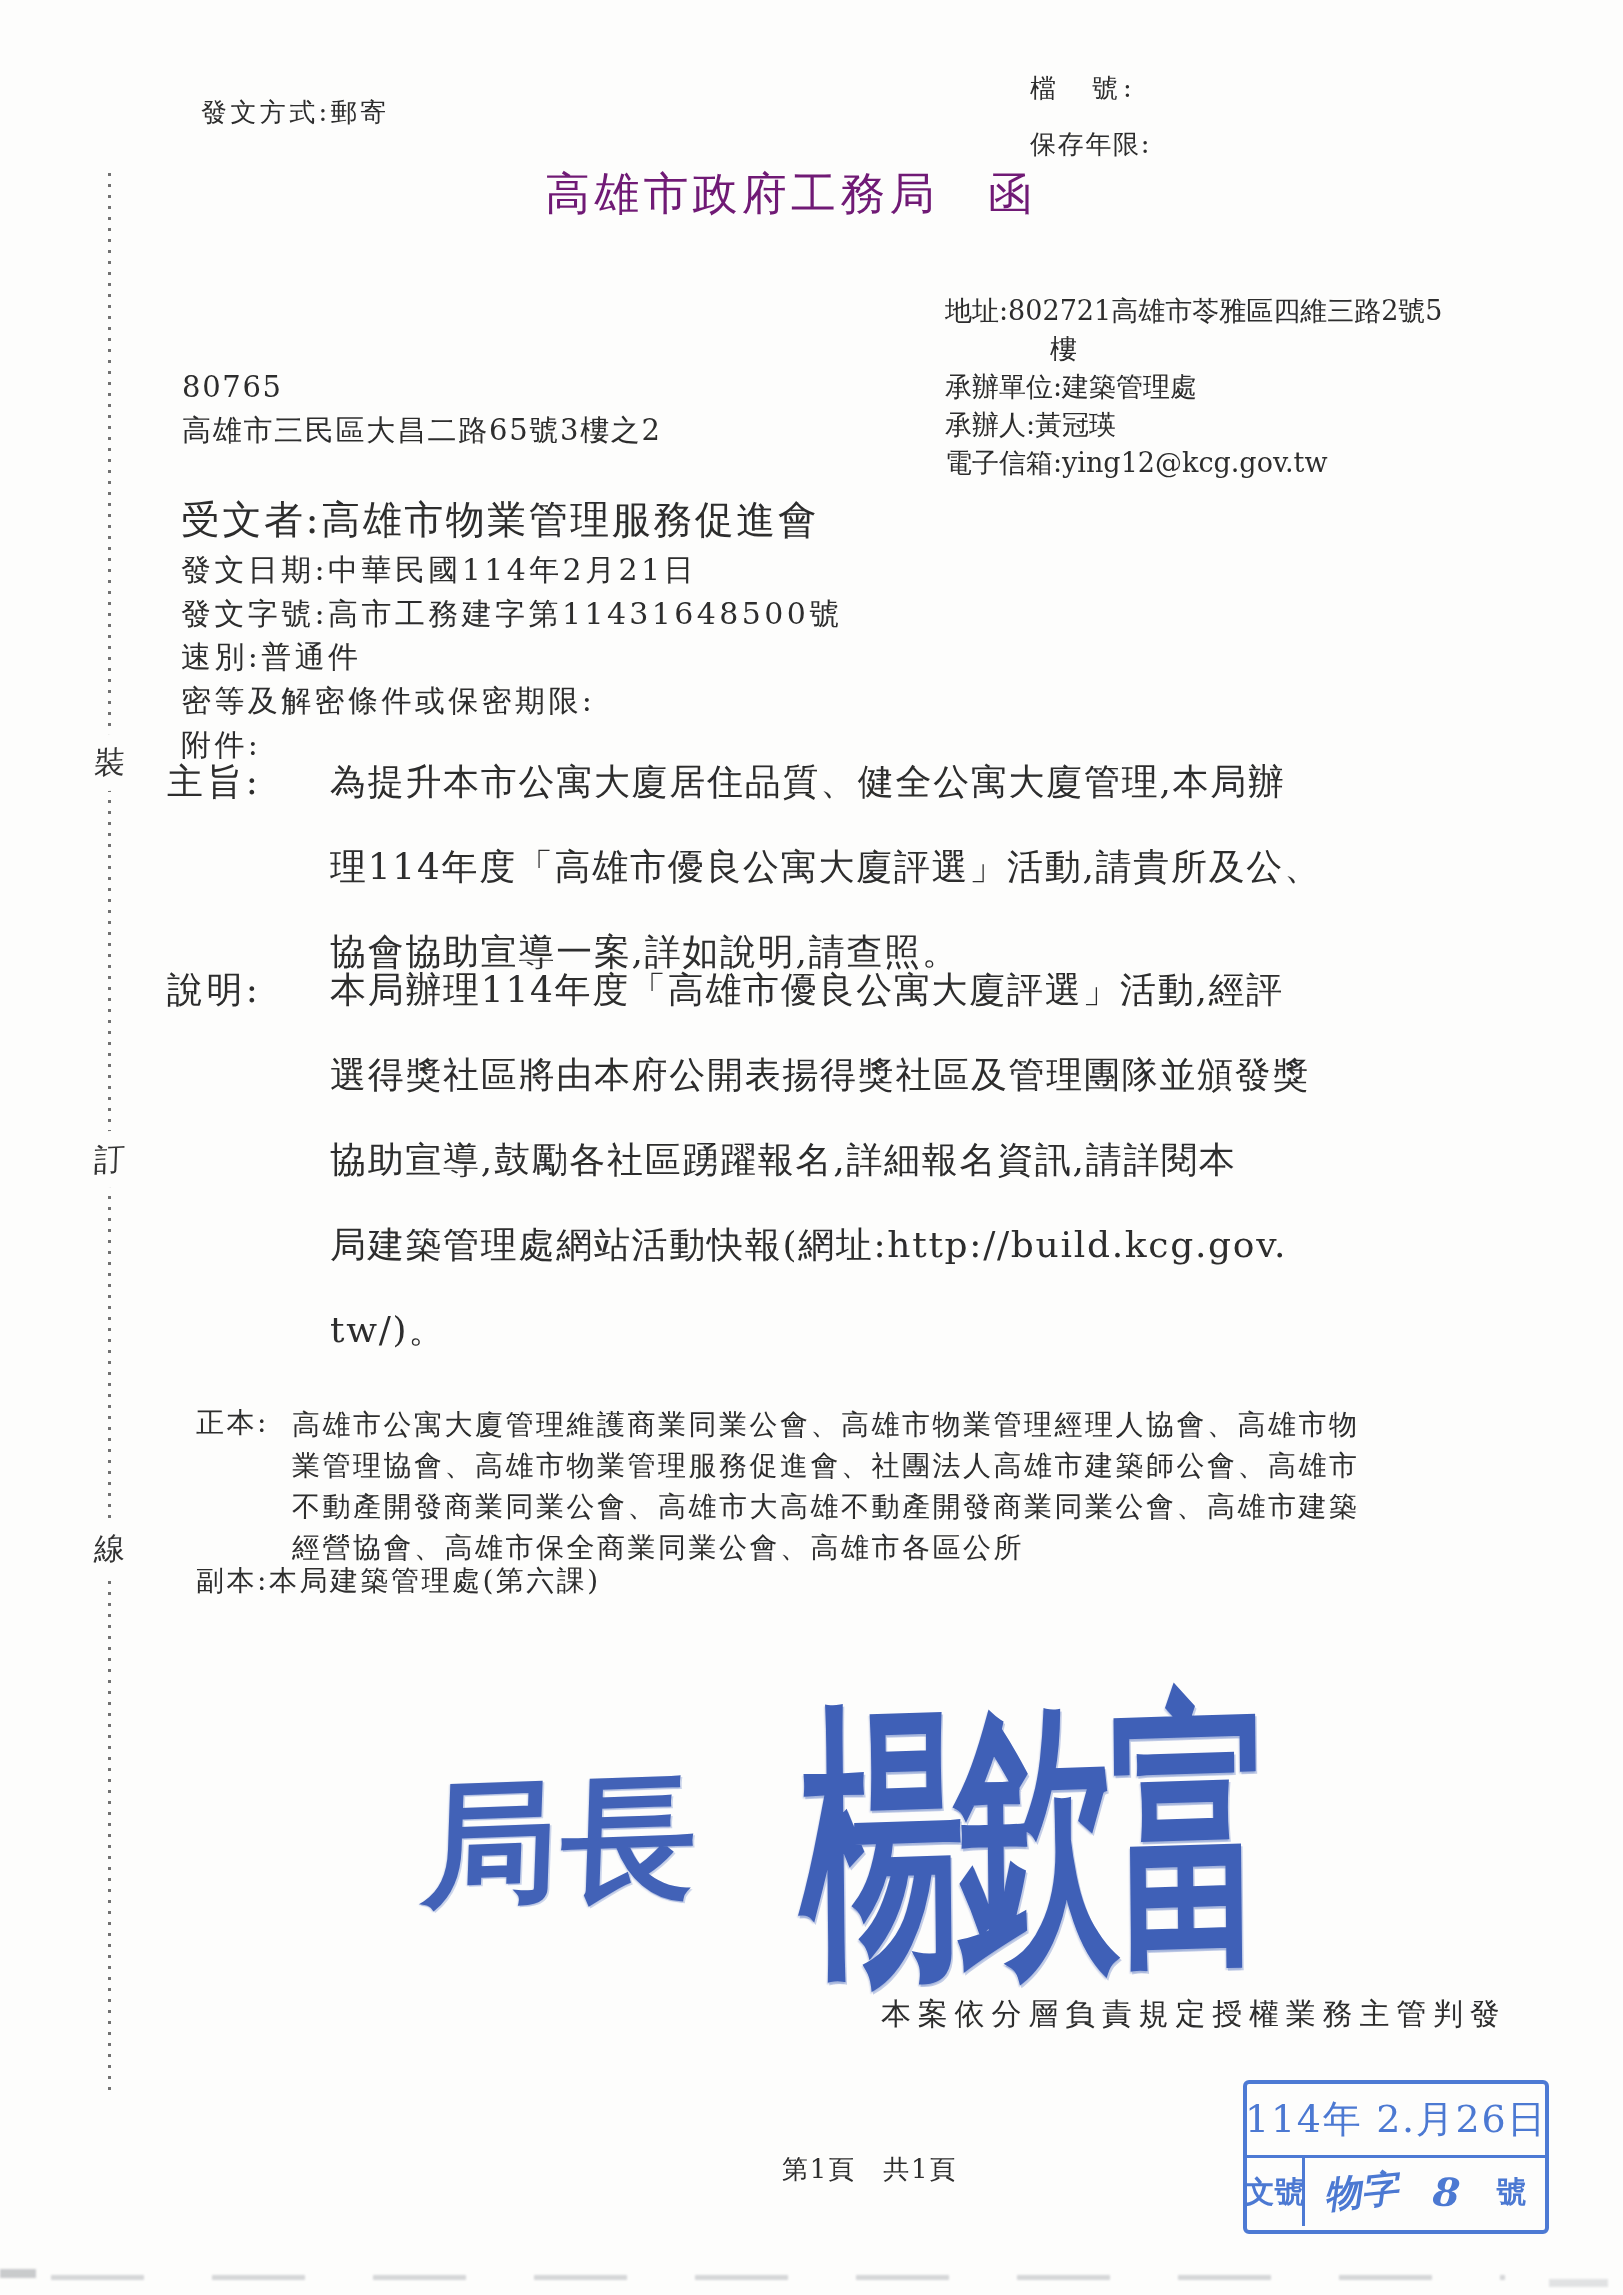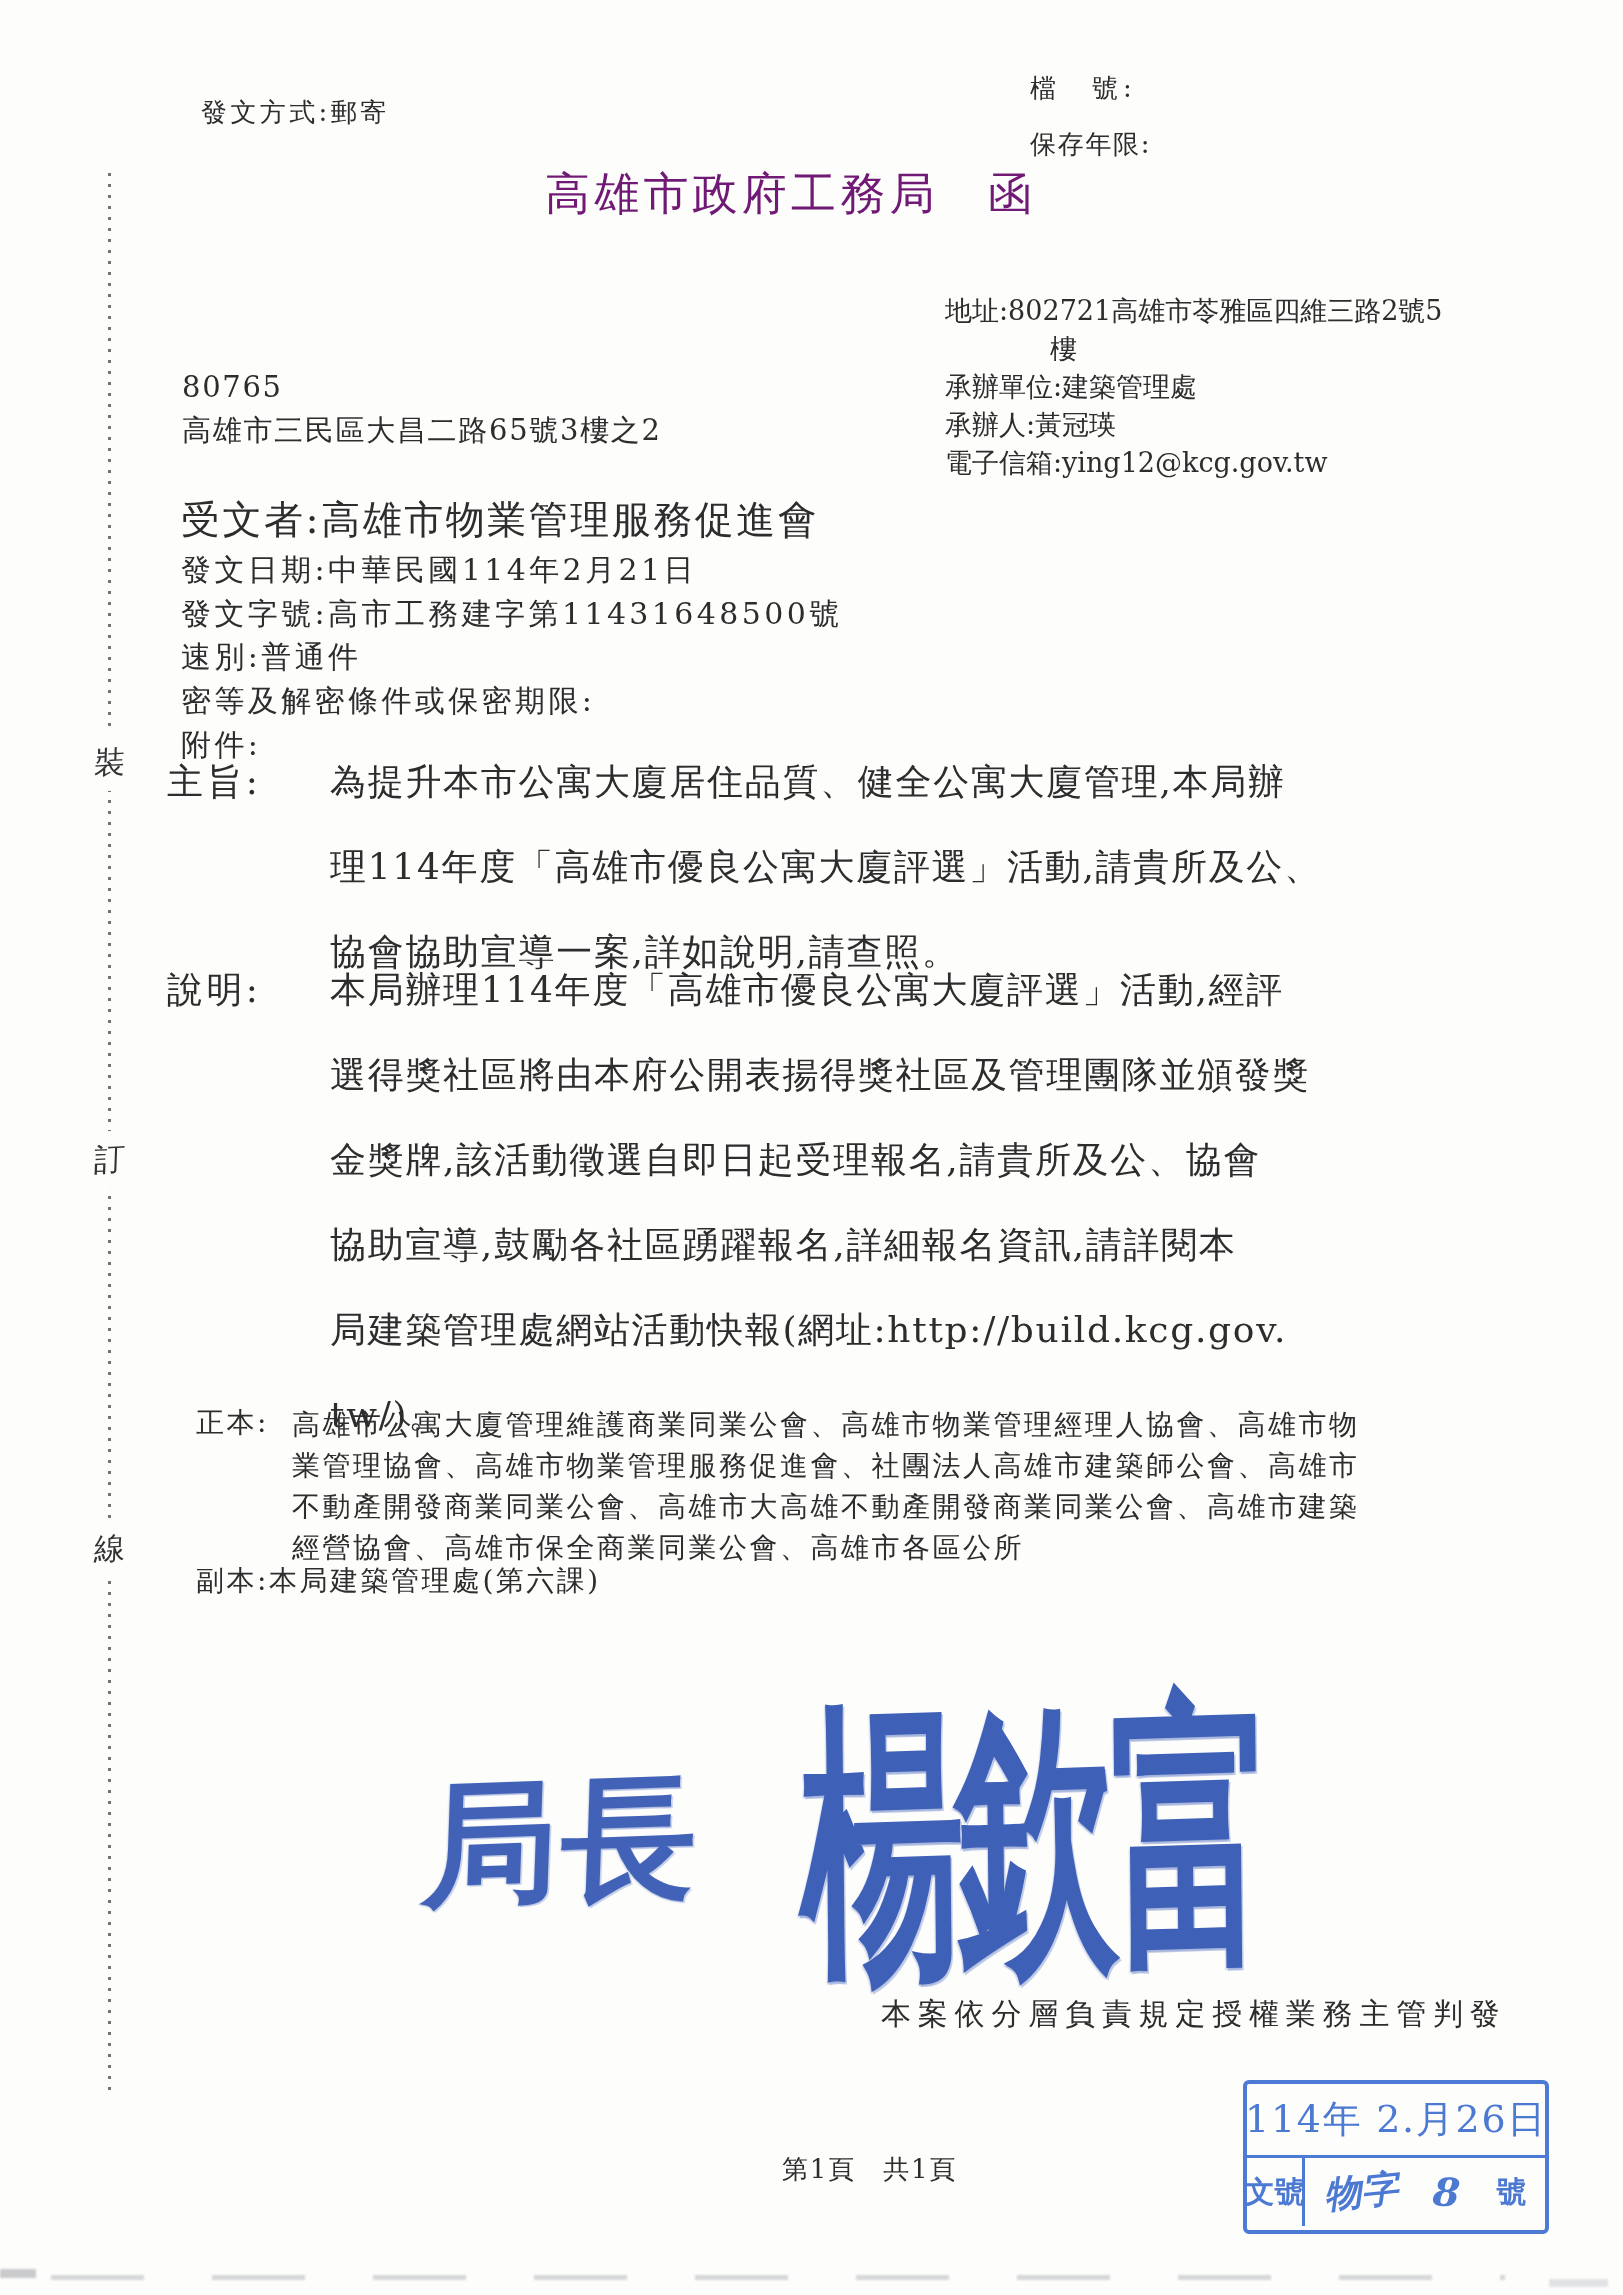--- a/index.html
+++ b/index.html
@@ -141,21 +141,20 @@
 <div class="abs para-body subj-body">
   <div>為提升本市公寓大廈居住品質、健全公寓大廈管理,本局辦</div>
   <div>理114年度「高雄市優良公寓大廈評選」活動,請貴所及公、</div>
   <div>協會協助宣導一案,詳如說明,請查照。</div>
 </div>
 
 <div class="abs para-label desc-label">說明:</div>
 <div class="abs para-body desc-body">
   <div>本局辦理114年度「高雄市優良公寓大廈評選」活動,經評</div>
   <div>選得獎社區將由本府公開表揚得獎社區及管理團隊並頒發獎</div>
-  <div>金獎牌,該活動徵選自即日起受理報名,請貴所及公、協會</div>
   <div>協助宣導,鼓勵各社區踴躍報名,詳細報名資訊,請詳閱本</div>
   <div>局建築管理處網站活動快報(網址:http://build.kcg.gov.</div>
   <div>tw/)。</div>
 </div>
 
 <div class="abs orig-label">正本:</div>
 <div class="abs orig-body">
   <div>高雄市公寓大廈管理維護商業同業公會、高雄市物業管理經理人協會、高雄市物</div>
   <div>業管理協會、高雄市物業管理服務促進會、社團法人高雄市建築師公會、高雄市</div>
   <div>不動產開發商業同業公會、高雄市大高雄不動產開發商業同業公會、高雄市建築</div>

